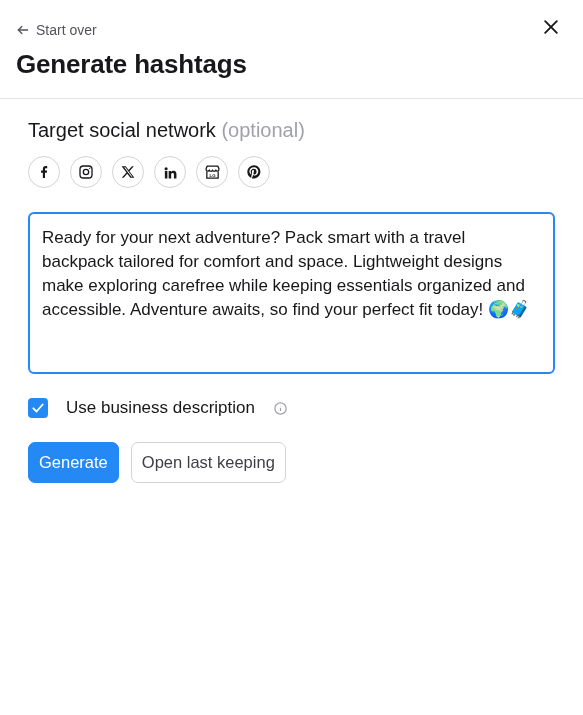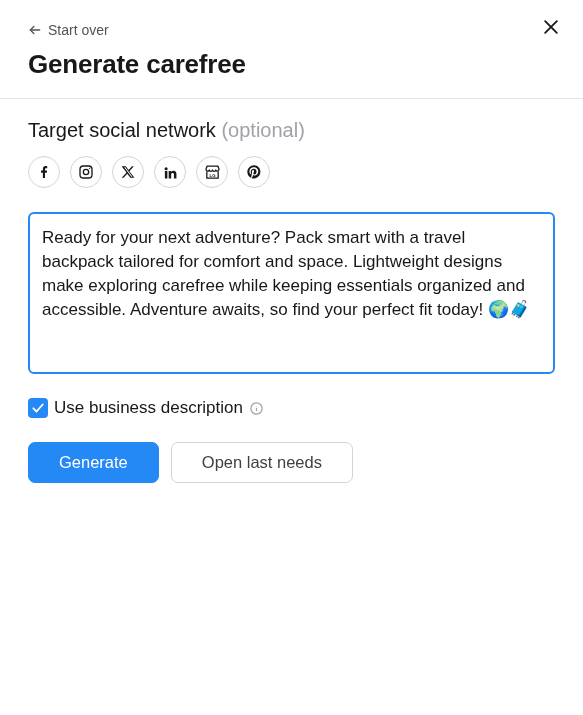--- a/index.html
+++ b/index.html
@@ -7,21 +7,21 @@
     margin: 0;
     font-family: -apple-system, BlinkMacSystemFont, "Segoe UI", Helvetica, Arial, sans-serif;
     background: #ffffff;
     color: #18181b;
     width: 583px;
     height: 715px;
     overflow: hidden;
   }
   .header {
     position: relative;
-    padding: 22px 28px 18px 28px;
+    padding: 22px 28px 18px 16px;
     border-bottom: 1px solid #e4e4e7;
   }
   .start-over {
     display: inline-flex;
     align-items: center;
     gap: 6px;
     font-size: 14px;
     color: #52525b;
     cursor: pointer;
     user-select: none;
@@ -92,21 +92,21 @@
     font-family: inherit;
     font-size: 17px;
     line-height: 1.42;
     color: #18181b;
     resize: none;
     outline: none;
   }
   .checkbox-row {
     display: flex;
     align-items: center;
-    gap: 6px;
+    gap: 18px;
     margin-top: 20px;
   }
   .checkbox {
     width: 20px;
     height: 20px;
     border-radius: 4px;
     background: #2488f5;
     display: flex;
     align-items: center;
     justify-content: center;
@@ -125,21 +125,21 @@
     cursor: default;
   }
   .actions {
     display: flex;
     gap: 12px;
     margin-top: 24px;
   }
   .btn {
     font-size: 16.5px;
     font-weight: 500;
-    padding: 10px 30px;
+    padding: 10px 10px;
     border-radius: 7px;
     cursor: pointer;
     border: 1px solid transparent;
     font-family: inherit;
   }
   .btn-primary {
     background: #2488f5;
     color: #ffffff;
     border-color: #2488f5;
   }
@@ -155,21 +155,21 @@
 <div class="header">
   <div class="start-over">
     <span>
       <svg width="14" height="14" viewBox="0 0 24 24" fill="none" stroke="currentColor" stroke-width="2.2" stroke-linecap="round" stroke-linejoin="round">
           <line x1="20" y1="12" x2="4" y2="12"></line>
           <polyline points="10 18 4 12 10 6"></polyline>
         </svg>
     </span>
     <span>Start over</span>
   </div>
-  <div class="title">Generate carefree</div>
+  <div class="title">Generate hashtags</div>
   <button class="close-btn">
     <span>
       <svg width="20" height="20" viewBox="0 0 24 24" fill="none" stroke="currentColor" stroke-width="2.2" stroke-linecap="round">
           <line x1="5" y1="5" x2="19" y2="19"></line>
           <line x1="19" y1="5" x2="5" y2="19"></line>
         </svg>
     </span>
   </button>
 </div>
 
@@ -247,16 +247,16 @@
       <svg width="15" height="15" viewBox="0 0 24 24" fill="none" stroke="currentColor" stroke-width="2">
           <circle cx="12" cy="12" r="9"></circle>
           <line x1="12" y1="11" x2="12" y2="16"></line>
           <circle cx="12" cy="8" r="0.6" fill="currentColor" stroke="none"></circle>
         </svg>
     </span>
   </div>
 
   <div class="actions">
     <button class="btn btn-primary">Generate</button>
-    <button class="btn btn-secondary">Open last needs</button>
+    <button class="btn btn-secondary">Open last keeping</button>
   </div>
 
 </div>
 
 </body></html>

